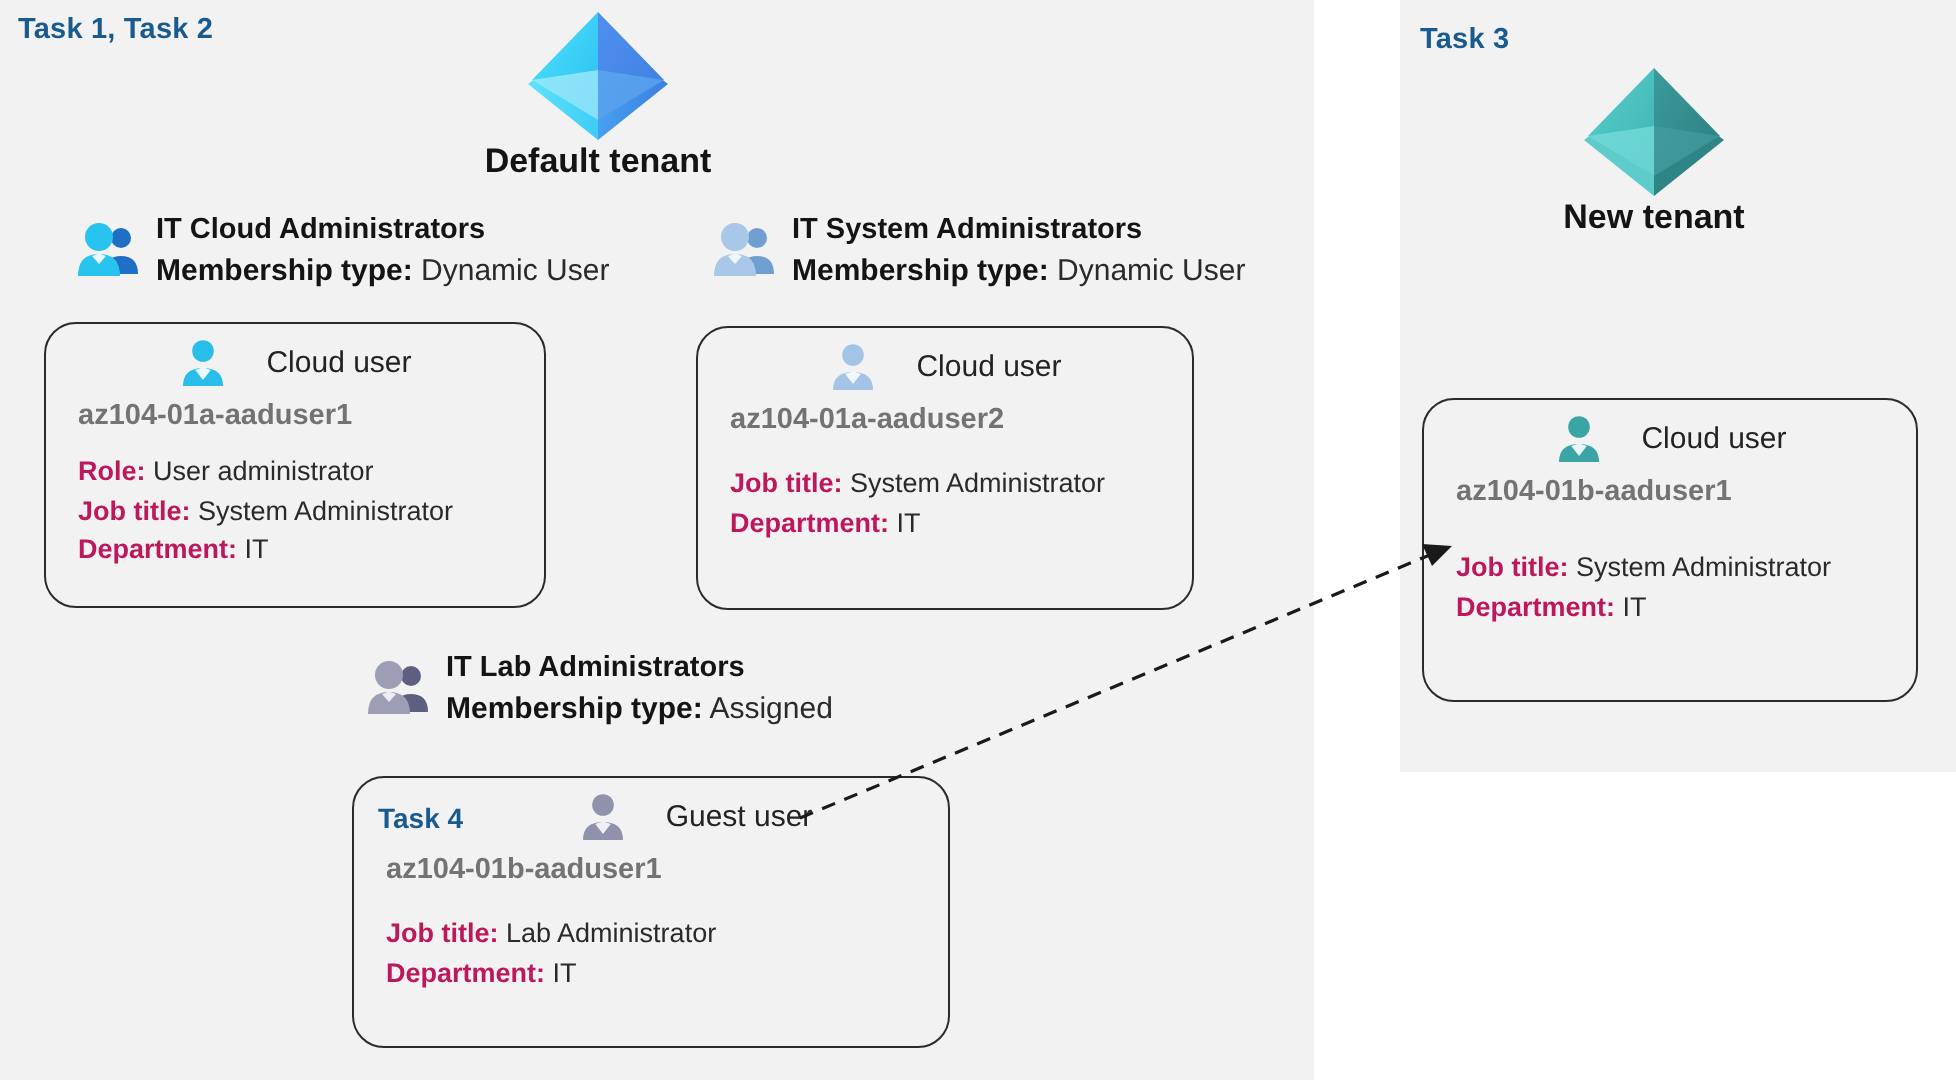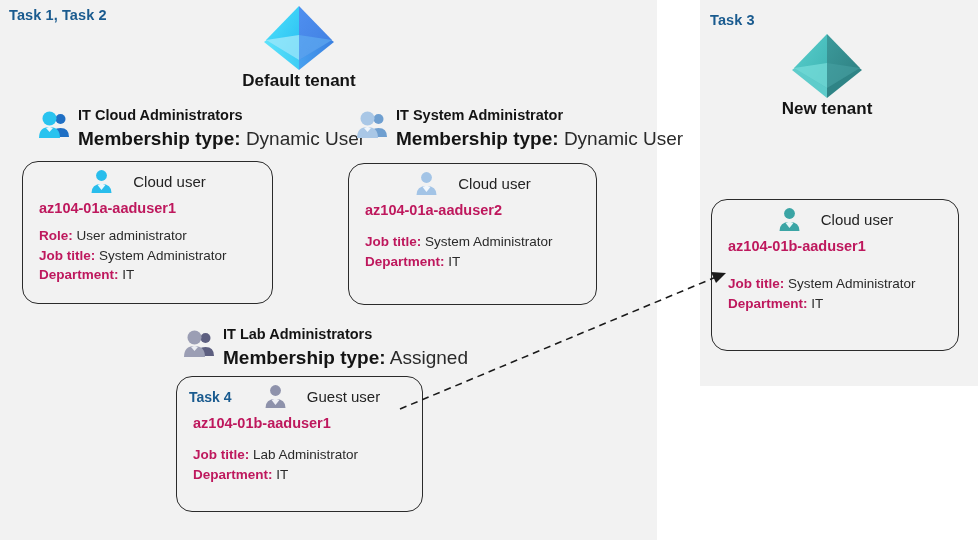--- a/index.html
+++ b/index.html
@@ -55,21 +55,21 @@
   .group-icon { flex: 0 0 auto; margin-top: 4px; margin-right: 6px; }
   .group-text { flex: 1 1 auto; }
   .group-name {
     font-weight: bold;
     font-size: 14.5px;
     color: #141414;
     white-space: nowrap;
     line-height: 1.35;
   }
   .group-meta {
-    font-size: 19px;
+    font-size: 15px;
     color: #2a2a2a;
     white-space: nowrap;
     line-height: 1.35;
   }
   .group-meta b { color: #141414; font-weight: bold; }
 
   #group-cloud  { left: 38px;  top: 106px; }
   #group-system { left: 356px; top: 106px; }
   #group-lab    { left: 183px; top: 325px; }
 
@@ -97,35 +97,35 @@
     color: #1a5b8f;
   }
   .usertype {
     font-size: 15px;
     color: #232323;
     white-space: nowrap;
   }
   .card-upn {
     font-weight: bold;
     font-size: 14.5px;
-    color: #be185d;
+    color: #737373;
     padding: 6px 0 0 16px;
     white-space: nowrap;
   }
   .card-attrs {
     font-size: 13.5px;
     color: #2a2a2a;
     padding-left: 16px;
     line-height: 1.45;
   }
   .card-attrs b { color: #be185d; font-weight: bold; }
 
   #card-aaduser1 { left: 22px;  top: 161px; width: 251px; height: 143px; }
   #card-aaduser2 { left: 348px; top: 163px; width: 249px; height: 142px; }
-  #card-guest    { left: 176px; top: 376px; width: 247px; height: 136px; }
+  #card-guest    { left: 176px; top: 388px; width: 299px; height: 136px; }
   #card-btenant  { left: 711px; top: 199px; width: 248px; height: 152px; }
 
   #card-guest .card-head { justify-content: center; padding-left: 44px; }
   #card-btenant .card-attrs { padding-top: 20px; }
   #card-aaduser2 .card-attrs,
   #card-guest   .card-attrs { padding-top: 14px; }
   #card-aaduser1 .card-attrs { padding-top: 10px; }
 
   
   #connector { position: absolute; left: 0; top: 0; width: 978px; height: 540px; pointer-events: none; }
@@ -219,21 +219,21 @@
   <div class="group" id="group-system">
     <div class="group-row">
       <svg class="group-icon" width="34" height="30" viewBox="0 0 34 30">
         <circle cx="22.5" cy="9" r="5" fill="#6f9fd0"></circle>
         <path d="M14 27 q0-9 8.5-9 t8.5 9 z" fill="#6f9fd0"></path>
         <circle cx="11.5" cy="8.5" r="7" fill="#a9c7e6"></circle>
         <path d="M1 28 q0-11 10.5-11 t10.5 11 z" fill="#a9c7e6"></path>
         <path d="M8 18 l3.5 4 l3.5 -4 l-3.5 -1.2 z" fill="#f0f6fc"></path>
       </svg>
       <div class="group-text">
-        <div class="group-name">IT System Administrator</div>
+        <div class="group-name">IT System Administrators</div>
         <div class="group-meta">
           <b>Membership type:</b>
           <span>Dynamic User</span>
         </div>
       </div>
     </div>
   </div>
 
   <div class="group" id="group-lab">
     <div class="group-row">

